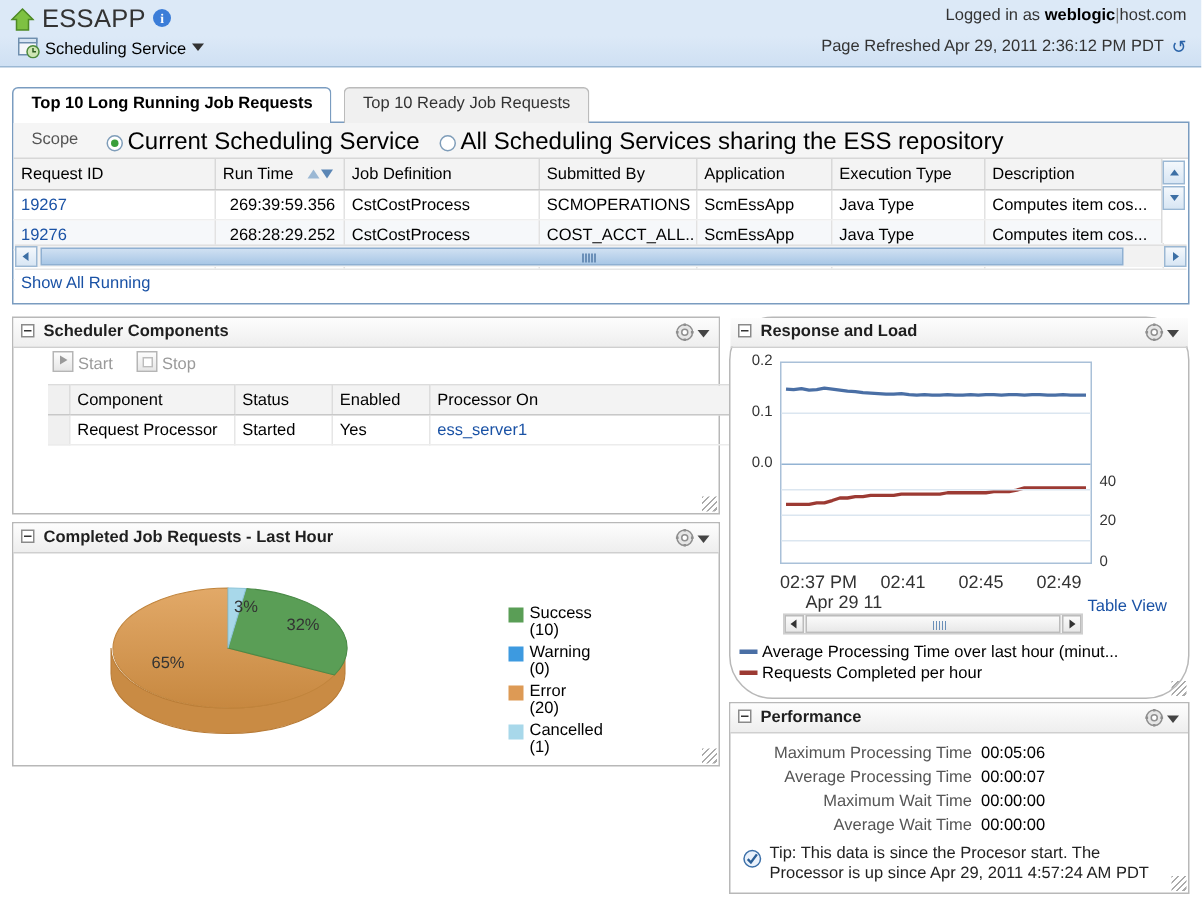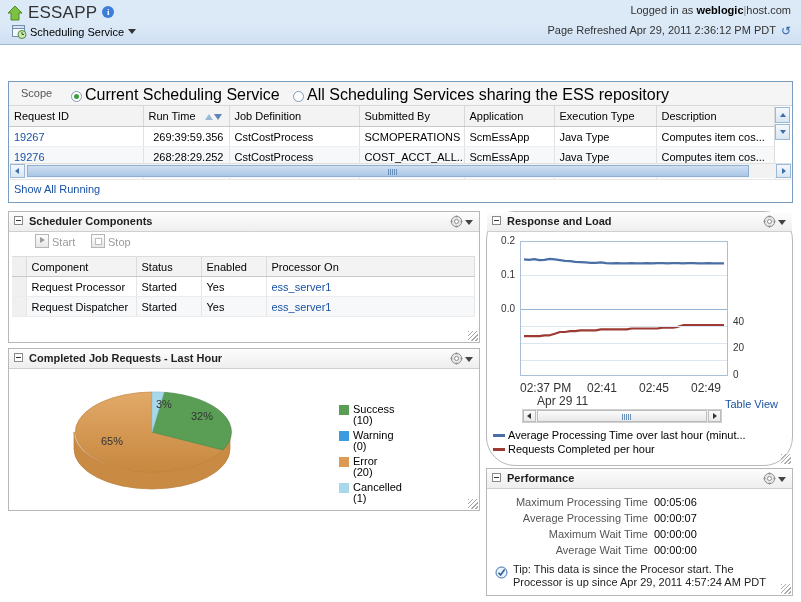--- a/index.html
+++ b/index.html
@@ -140,21 +140,21 @@
 
   
   .btnbar{position:absolute;left:0;top:19px;height:22px;width:100%;}
   .tbtn{position:absolute;top:3px;font-size:11px;color:#9a9a9a;}
   .tbtn .bx{display:inline-block;width:12px;height:12px;border:1px solid #b5b5b5;
     background:linear-gradient(#fdfdfd,#e6e6e6);vertical-align:-2px;margin-right:3px;position:relative;}
   .tbtn .bx.play::after{content:"";position:absolute;left:4px;top:2px;width:0;height:0;
     border-top:3px solid transparent;border-bottom:3px solid transparent;border-left:5px solid #9a9a9a;}
   .tbtn .bx.stopsq::after{content:"";position:absolute;left:3px;top:3px;width:5px;height:5px;background:#fff;border:1px solid #bdbdbd;}
 
-  .sctable{position:absolute;left:3px;top:44px;width:462px;}
+  .sctable{position:absolute;left:23px;top:44px;width:462px;}
   .sctable table{border-collapse:collapse;width:462px;font-size:11px;table-layout:fixed;}
   .sctable th{background:#f3f3f3;border-right:1px solid #dcdcdc;border-bottom:1px solid #c8c8c8;
     border-top:1px solid #dcdcdc;font-weight:normal;text-align:left;padding:2px 5px;height:15px;}
   .sctable td{border-right:1px solid #e6e6e6;border-bottom:1px solid #ececec;padding:2px 5px;height:15px;}
   .sctable tr.alt td{background:#f6f8fa;}
   .rowhandle{width:14px;background:#f0f0f0 !important;}
 
   
   .piewrap{position:absolute;left:0;top:19px;width:100%;height:125px;}
   .legend{position:absolute;left:330px;top:36px;font-size:11px;line-height:11px;}
@@ -220,20 +220,28 @@
     </div>
     <div class="login">
       <span>Logged in as</span>
       <b>weblogic</b><span class="sep">|</span><span>host.com</span>
     </div>
     <div class="refreshed">
       <span>Page Refreshed Apr 29, 2011 2:36:12 PM PDT</span><span class="refresh-icon">↺</span>
     </div>
   </div>
 
+  <div class="tabs">
+    <div class="tab active">
+      <span>Top 10 Long Running Job Requests</span>
+    </div>
+    <div class="tab inactive">
+      <span>Top 10 Ready Job Requests</span>
+    </div>
+  </div>
 
   <div class="toppanel">
 
     <div class="scope-bar">
       <span class="scope-label">Scope</span>
       <label class="radio-opt" id="scope-current">
         <span class="radio on"></span><span>Current Scheduling Service</span>
       </label>
       <label class="radio-opt" id="scope-all">
         <span class="radio"></span><span>All Scheduling Services sharing the ESS repository</span>
@@ -362,27 +370,20 @@
           </tr>
         </thead>
         <tbody>
           <tr>
             <td class="rowhandle"></td>
             <td>Request Processor</td>
             <td>Started</td>
             <td>Yes</td>
             <td><a class="lnk" href="#">ess_server1</a></td>
           </tr>
-          <tr class="alt">
-            <td class="rowhandle"></td>
-            <td>Request Dispatcher</td>
-            <td>Started</td>
-            <td>Yes</td>
-            <td><a class="lnk" href="#">ess_server1</a></td>
-          </tr>
         </tbody>
       </table>
     </div>
     <div class="resizer"></div>
   </div>
 
   <div class="panel" style="left:8px;top:348px;width:472px;height:163px;">
     <div class="panel-hd">
       <span class="tog"></span>
       <span class="ttl">Completed Job Requests - Last Hour</span>

